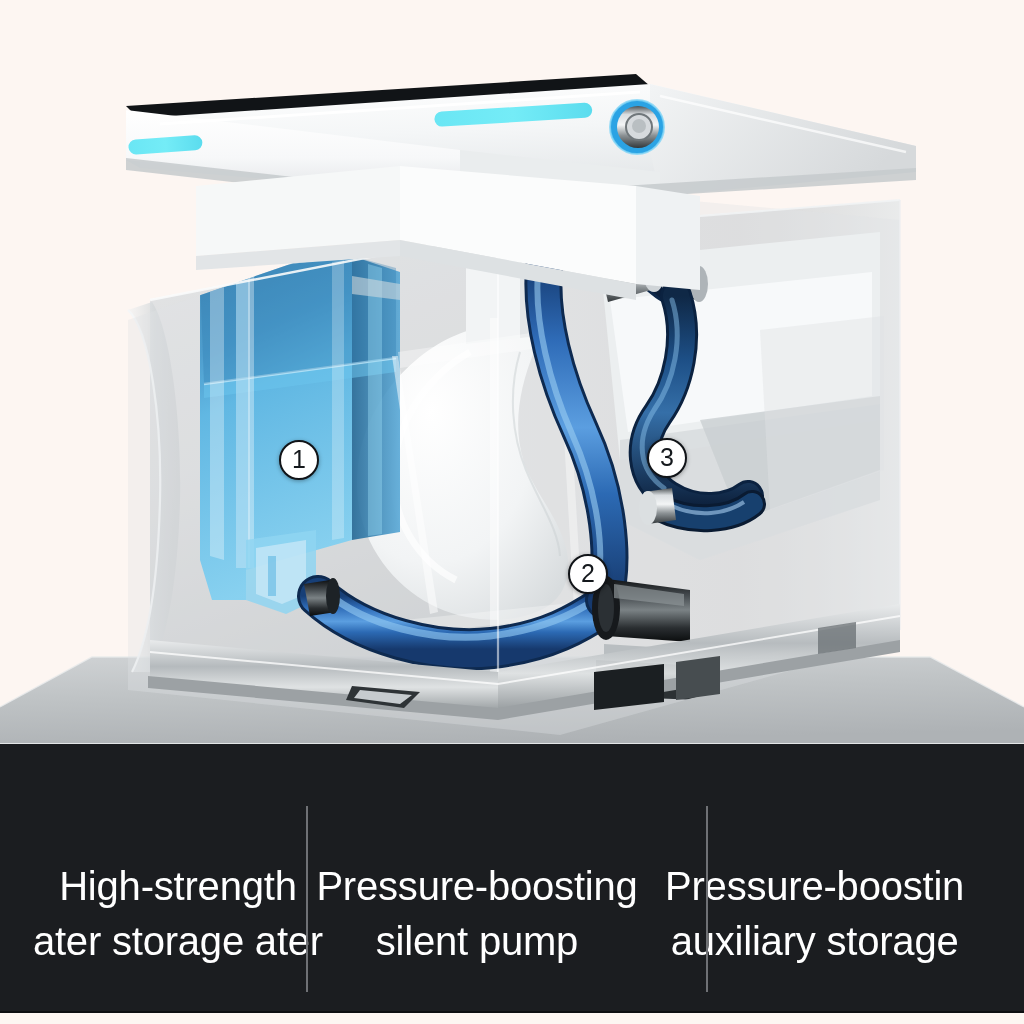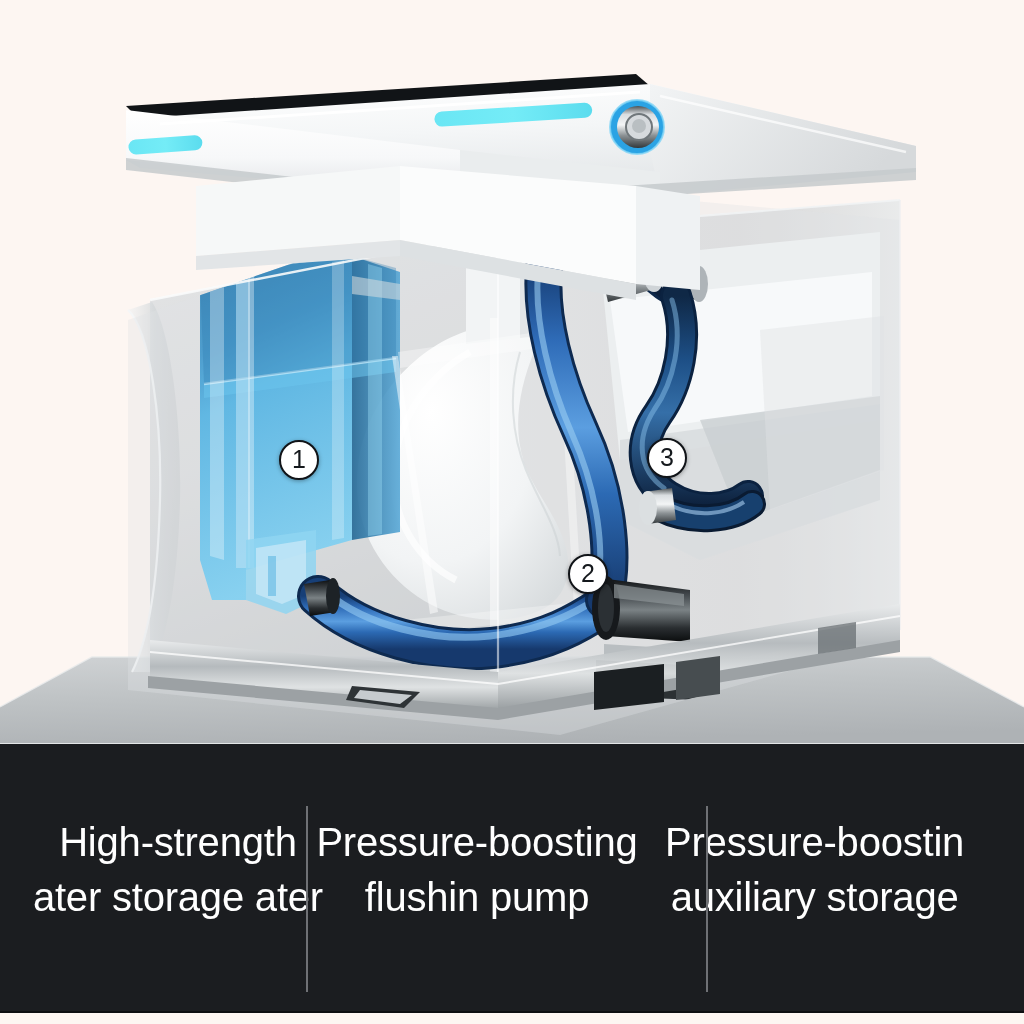--- a/index.html
+++ b/index.html
@@ -32,21 +32,21 @@
   #marker-3{left:647px;top:438px;}
 
   
   .caption-band{
     position:absolute;left:0;top:744px;width:1024px;height:268px;
     background:#1b1d20;
     display:flex;align-items:flex-start;
   }
   .caption-cell{
     position:relative;flex:0 0 auto;height:100%;
-    display:flex;align-items:flex-start;justify-content:center;
+    display:flex;align-items:center;justify-content:center;
     box-sizing:border-box;
   }
   .caption-cell .ctext{
     margin-top:71px;
     color:#ffffff;
     font-family:"Liberation Sans",sans-serif;
     font-size:40px;line-height:55px;
     text-align:center;white-space:nowrap;
     letter-spacing:-0.2px;
   }
@@ -358,21 +358,21 @@
     <div class="caption-cell" id="caption-cell-1">
       <div class="ctext">
         <div>High-strength</div>
         <div>ater storage ater</div>
       </div>
     </div>
 
     <div class="caption-cell" id="caption-cell-2">
       <div class="ctext">
         <div>Pressure-boosting</div>
-        <div>flushin pump</div>
+        <div>silent pump</div>
       </div>
     </div>
 
     <div class="caption-cell" id="caption-cell-3">
       <div class="ctext">
         <div>Pressure-boostin</div>
         <div>auxiliary storage</div>
       </div>
     </div>
 

